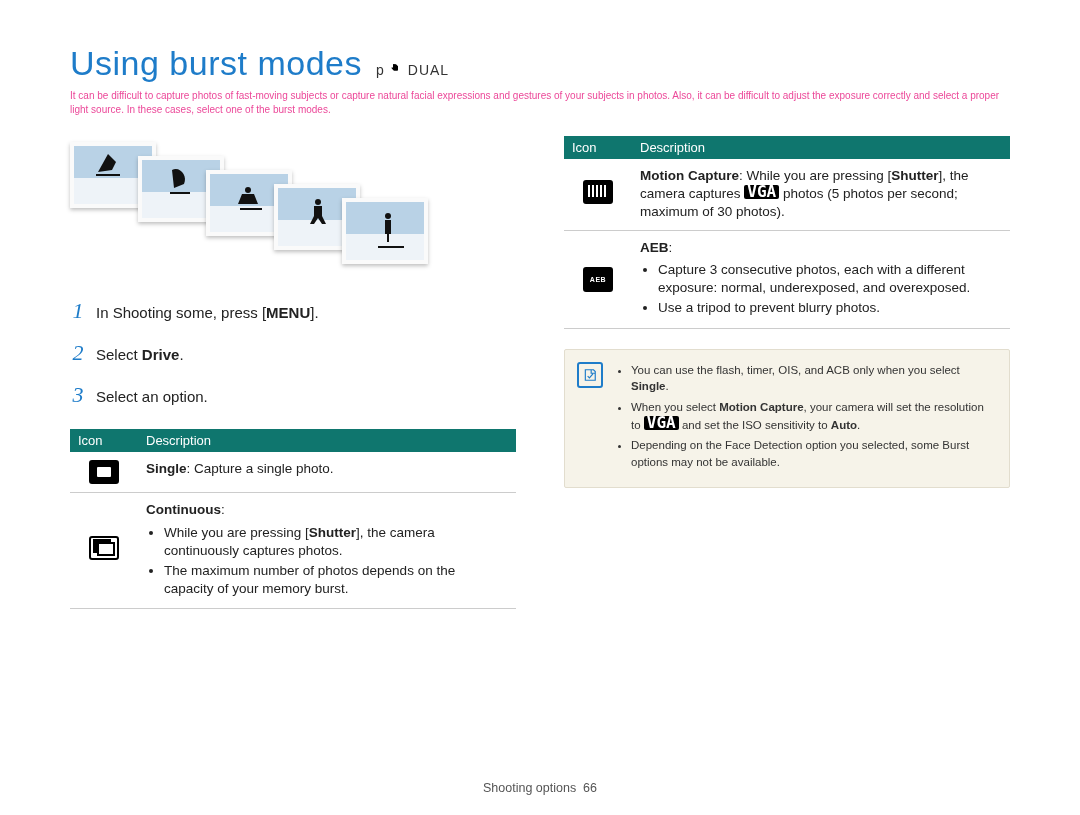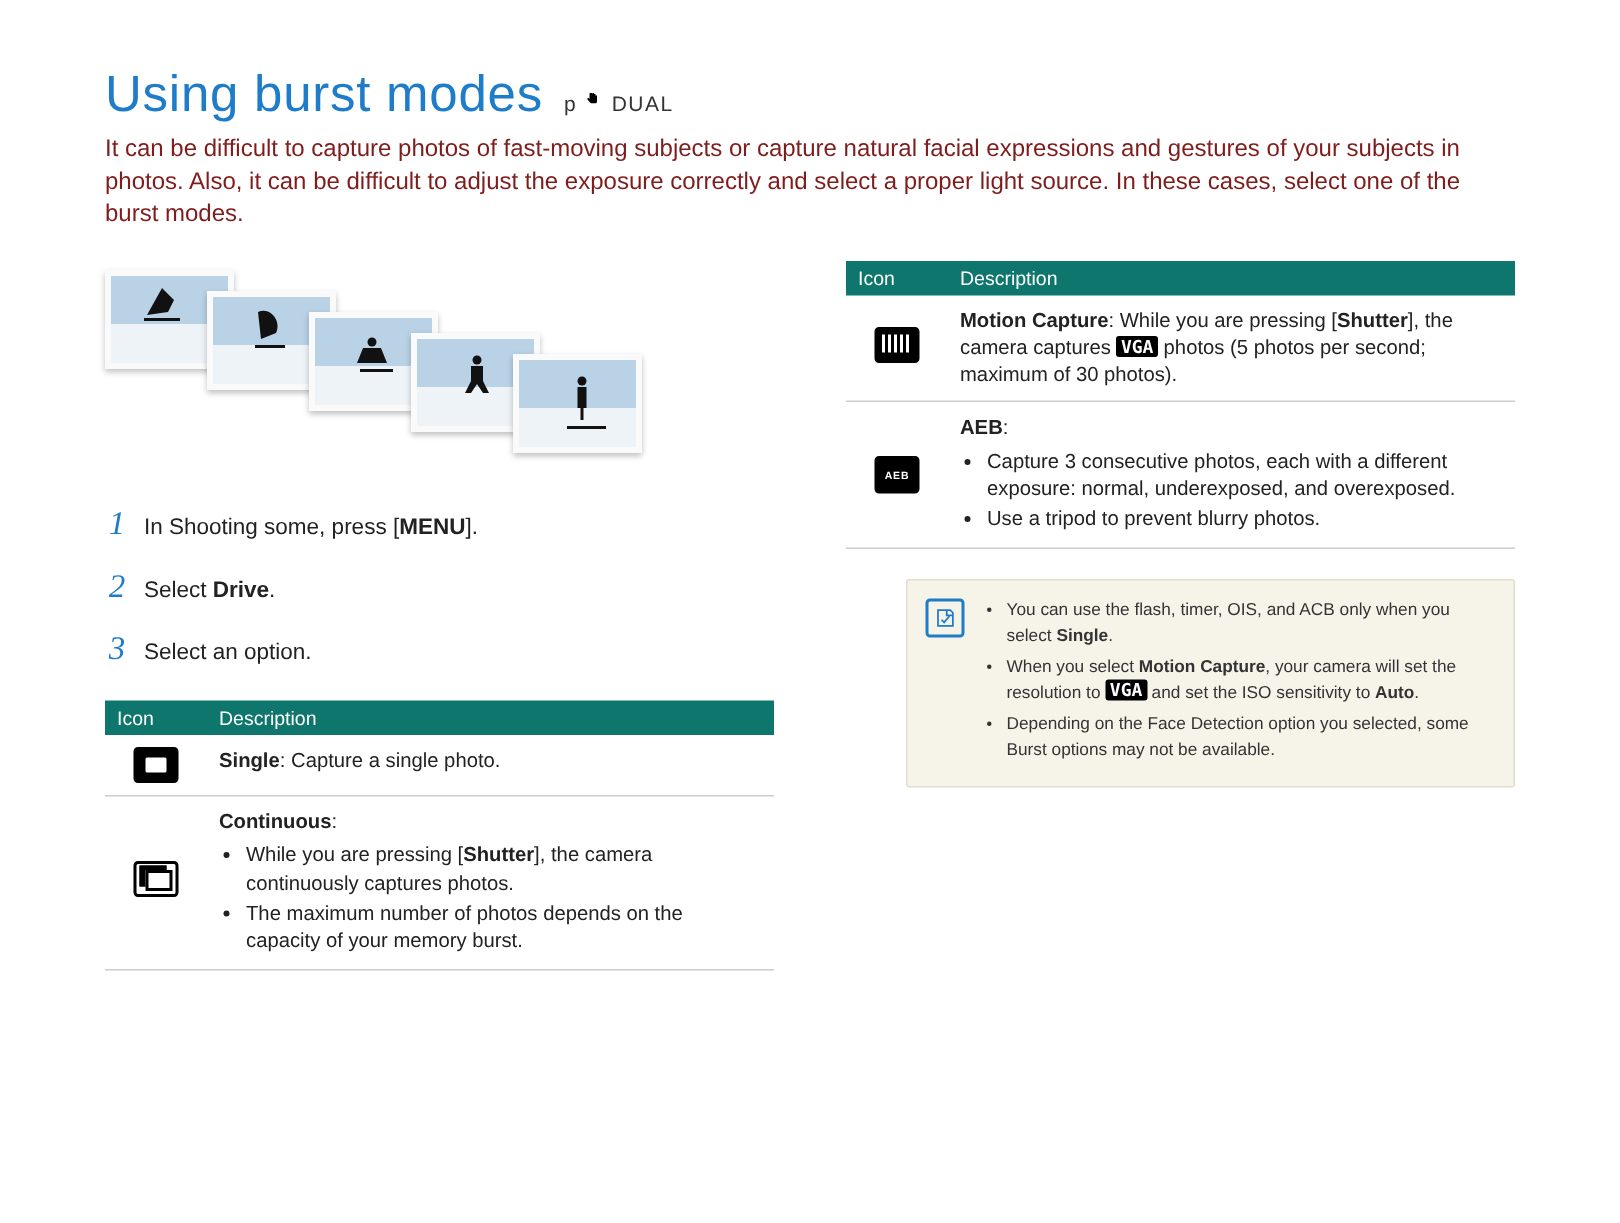--- a/index.html
+++ b/index.html
@@ -2,21 +2,21 @@
 <html><head>
 <meta charset="utf-8">
 <style>
   html,body{margin:0;padding:0;background:#fff;font-family:Arial,Helvetica,sans-serif;color:#222;}
   .page{width:1080px;height:815px;margin:0 auto;position:relative;box-sizing:border-box;padding:44px 70px 0 70px;}
   .title-row{display:flex;align-items:baseline;gap:14px;margin-bottom:6px;}
   .title{font-size:34px;font-weight:400;color:#1e7cc9;letter-spacing:0.5px;}
   .mode-labels{display:flex;align-items:center;gap:6px;color:#333;}
   .mode-p{font-size:14px;font-weight:400;}
   .mode-dual{font-size:14px;letter-spacing:1px;}
-  .intro{font-size:16px;line-height:1.35;color:#7f1d1d;margin:4px 0 20px 0;}
+  .intro{font-size:10px;line-height:1.35;color:#ec4899;margin:4px 0 20px 0;}
   .columns{display:flex;gap:48px;}
   .col{flex:1;min-width:0;}
   
   .burst-graphic{position:relative;height:130px;margin:6px 0 18px 0;}
   .frame{position:absolute;width:78px;height:58px;background:linear-gradient(#b9d2e6 0 55%,#eef3f8 55% 100%);border:4px solid #fafafa;box-shadow:0 2px 4px rgba(0,0,0,0.25);}
   .frame svg{position:absolute;}
   .f1{left:0;top:0;}
   .f2{left:68px;top:14px;}
   .f3{left:136px;top:28px;}
   .f4{left:204px;top:42px;}
@@ -38,23 +38,23 @@
   .icon-single::after{content:"";display:block;width:14px;height:10px;background:#fff;border-radius:1px;}
   .icon-cont{background:#fff;position:relative;}
   .icon-cont::before{content:"";position:absolute;width:14px;height:10px;border:2px solid #000;background:#000;top:1px;left:2px;}
   .icon-cont::after{content:"";position:absolute;width:14px;height:10px;border:2px solid #000;background:#fff;top:4px;left:6px;}
   .icon-motion{background:#000;position:relative;}
   .icon-motion::before{content:"";position:absolute;left:3px;top:3px;width:18px;height:12px;background:
     repeating-linear-gradient(90deg,#fff 0 2px,#000 2px 4px);}
   .icon-aeb{background:#000;color:#fff;font-size:7px;letter-spacing:0.5px;line-height:1;padding-top:1px;}
   ul.tight{margin:4px 0 0 0;padding-left:18px;}
   ul.tight li{margin:2px 0;}
-  .vga{display:inline-block;font-family:monospace;font-weight:700;font-size:12px;background:#000;color:#fff;padding:0 3px;border-radius:2px;line-height:14px;vertical-align:1px;}
-  
-  .note{display:flex;gap:12px;border:1px solid #e2ddce;background:#f6f3e9;padding:12px 14px 12px 12px;margin-top:20px;border-radius:2px;font-size:11.5px;line-height:1.45;color:#333;margin-left:40px;}
+  .vga{display:inline-block;font-family:monospace;font-weight:700;font-size:16px;background:#000;color:#fff;padding:0 3px;border-radius:2px;line-height:14px;vertical-align:1px;}
+  
+  .note{display:flex;gap:12px;border:1px solid #e2ddce;background:#f6f3e9;padding:12px 14px 12px 12px;margin-top:20px;border-radius:2px;font-size:11.5px;line-height:1.45;color:#333;}
   .note-icon{flex:0 0 auto;width:22px;height:22px;border:2px solid #1e7cc9;border-radius:3px;display:flex;align-items:center;justify-content:center;color:#1e7cc9;}
   .note ul{margin:0;padding-left:16px;}
   .note ul li{margin:0 0 4px 0;}
   .footer{position:absolute;bottom:20px;left:0;right:0;text-align:center;font-size:12.5px;color:#555;}
   .hand-icon svg{width:12px;height:12px;}
 </style>
 </head>
 <body>
 <div class="page">
 
@@ -185,14 +185,17 @@
       </div>
       <ul>
         <li><span>You can use the flash, timer, OIS, and ACB only when you select </span><span class="bold">Single</span><span>.</span></li>
         <li><span>When you select </span><span class="bold">Motion Capture</span><span>, your camera will set the resolution to </span><span class="vga">VGA</span><span> and set the ISO sensitivity to </span><span class="bold">Auto</span><span>.</span></li>
         <li>Depending on the Face Detection option you selected, some Burst options may not be available.</li>
       </ul>
     </div>
   </div>
 </div>
 
+<div class="footer">
+  <span>Shooting options</span>&nbsp;&nbsp;<span>66</span>
+</div>
 
 </div>
 
 </body></html>

